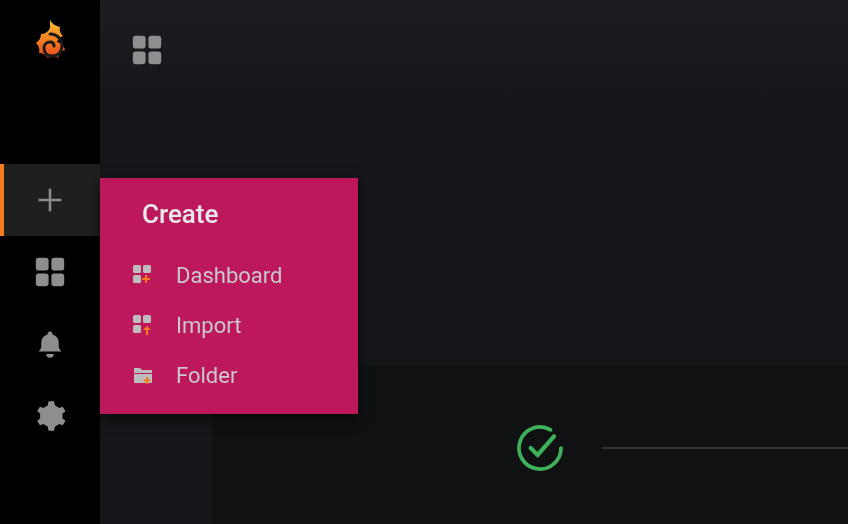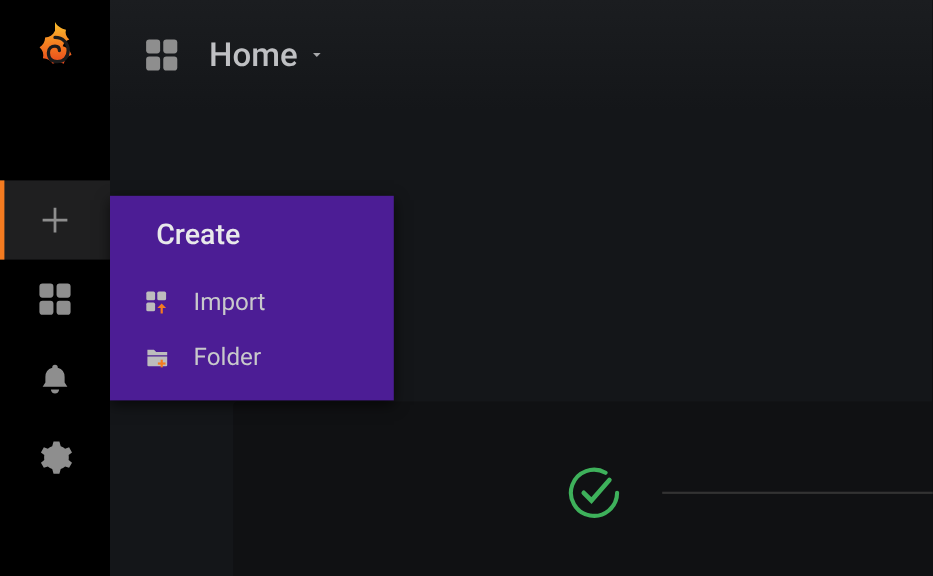--- a/index.html
+++ b/index.html
@@ -30,21 +30,21 @@
     height: 100px; display: flex; align-items: center; padding-left: 30px; gap: 26px;
     color: #d4d5d8;
   }
   .topbar .home-icon svg { display:block; }
   .topbar .breadcrumb { display:flex; align-items:center; gap:10px; font-size: 30px; font-weight: 500; color:#bfc0c3; cursor:pointer;}
   .topbar .caret svg { display:block; }
 
   
   .submenu {
     position: absolute; left: 100px; top: 178px; width: 258px;
-    background: #4c1d95;
+    background: #be185d;
     box-shadow: 0 4px 12px rgba(0,0,0,0.6);
     padding-bottom: 14px;
   }
   .submenu .header {
     height: 72px; display:flex; align-items:center; padding-left: 42px;
     font-size: 26px; font-weight: 500; color:#e8e9ea;
   }
   .submenu .row {
     height: 50px; display:flex; align-items:center; gap: 20px; padding-left: 30px;
     font-size: 22px; color:#c8c9cb; cursor:pointer;
@@ -124,47 +124,53 @@
 
   <main class="main">
     <div class="topbar">
       <span class="home-icon">
         <svg width="34" height="34" viewBox="0 0 24 24">
           <rect x="2" y="2" width="9" height="9" rx="2" fill="#8e8e8e"></rect>
           <rect x="13" y="2" width="9" height="9" rx="2" fill="#8e8e8e"></rect>
           <rect x="2" y="13" width="9" height="9" rx="2" fill="#8e8e8e"></rect>
           <rect x="13" y="13" width="9" height="9" rx="2" fill="#8e8e8e"></rect>
         </svg>
-      </span>
-      <span class="breadcrumb">
-        <span>Home</span>
-        <span class="caret">
-          <svg width="14" height="14" viewBox="0 0 24 24">
-              <path fill="#a8a9ab" d="M6 9l6 6 6-6z"></path>
-            </svg>
-        </span>
       </span>
     </div>
 
     <section class="panel">
       <div class="content">
         <span class="check">
           <svg width="56" height="56" viewBox="0 0 24 24">
             <path fill="none" stroke="#3eb15b" stroke-width="1.6" stroke-linecap="round" d="M21 12a9 9 0 1 1-4.5-7.8"></path>
             <path fill="none" stroke="#3eb15b" stroke-width="1.8" stroke-linecap="round" d="M8 12l3 3 7-8"></path>
           </svg>
         </span>
         <span class="line"></span>
       </div>
     </section>
   </main>
 
   <div class="submenu">
     <div class="header">Create</div>
 
+    <div class="row">
+      <span class="mi">
+        <svg width="24" height="24" viewBox="0 0 24 24">
+          <rect x="2" y="2" width="8" height="8" rx="1.5" fill="#bdbdbd"></rect>
+          <rect x="12" y="2" width="8" height="8" rx="1.5" fill="#bdbdbd"></rect>
+          <rect x="2" y="12" width="8" height="8" rx="1.5" fill="#bdbdbd"></rect>
+          <g>
+            <rect x="14" y="12" width="2" height="8" fill="#f47b20"></rect>
+            <rect x="11" y="15" width="8" height="2" fill="#f47b20"></rect>
+          </g>
+        </svg>
+      </span>
+      <span>Dashboard</span>
+    </div>
 
     <div class="row">
       <span class="mi">
         <svg width="24" height="24" viewBox="0 0 24 24">
           <rect x="2" y="2" width="8" height="8" rx="1.5" fill="#bdbdbd"></rect>
           <rect x="12" y="2" width="8" height="8" rx="1.5" fill="#bdbdbd"></rect>
           <rect x="2" y="12" width="8" height="8" rx="1.5" fill="#bdbdbd"></rect>
           <g fill="#f47b20">
             <path d="M16 22v-7"></path>
               <rect x="15" y="15" width="2" height="7"></rect>

